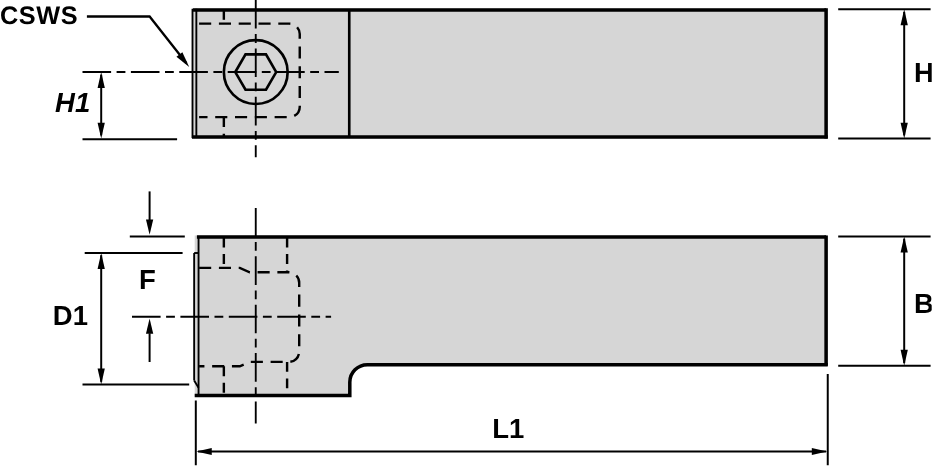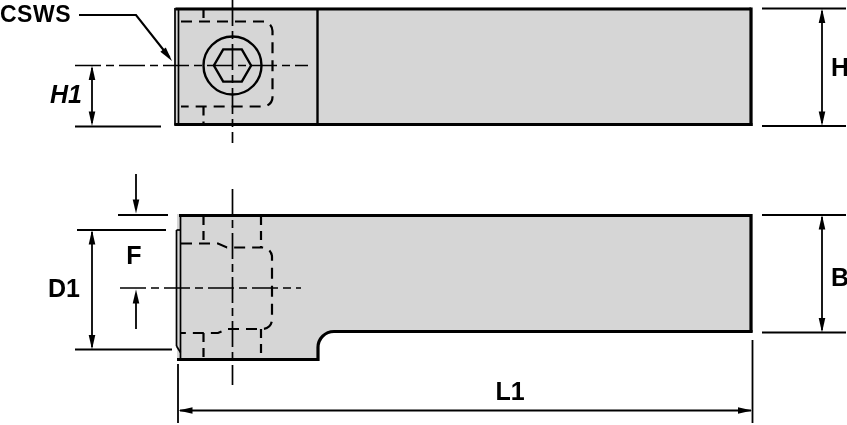--- a/index.html
+++ b/index.html
@@ -148,14 +148,14 @@
     </g>
   </svg>
 
   <div class="part-label">CSWS</div>
 
   <div class="dim-label" style="left:66px;  top:94px;font-style:italic;">H1</div>
   <div class="dim-label" style="left:840px; top:67px;">H</div>
   <div class="dim-label" style="left:134px; top:255px;">F</div>
   <div class="dim-label" style="left:64px;  top:288px;">D1</div>
   <div class="dim-label" style="left:840px; top:277px;">B</div>
-  <div class="dim-label" style="left:462px; top:391px;margin-left:48px;">L1</div>
+  <div class="dim-label" style="left:462px; top:391px;">L1</div>
 </div>
 
 </body></html>

